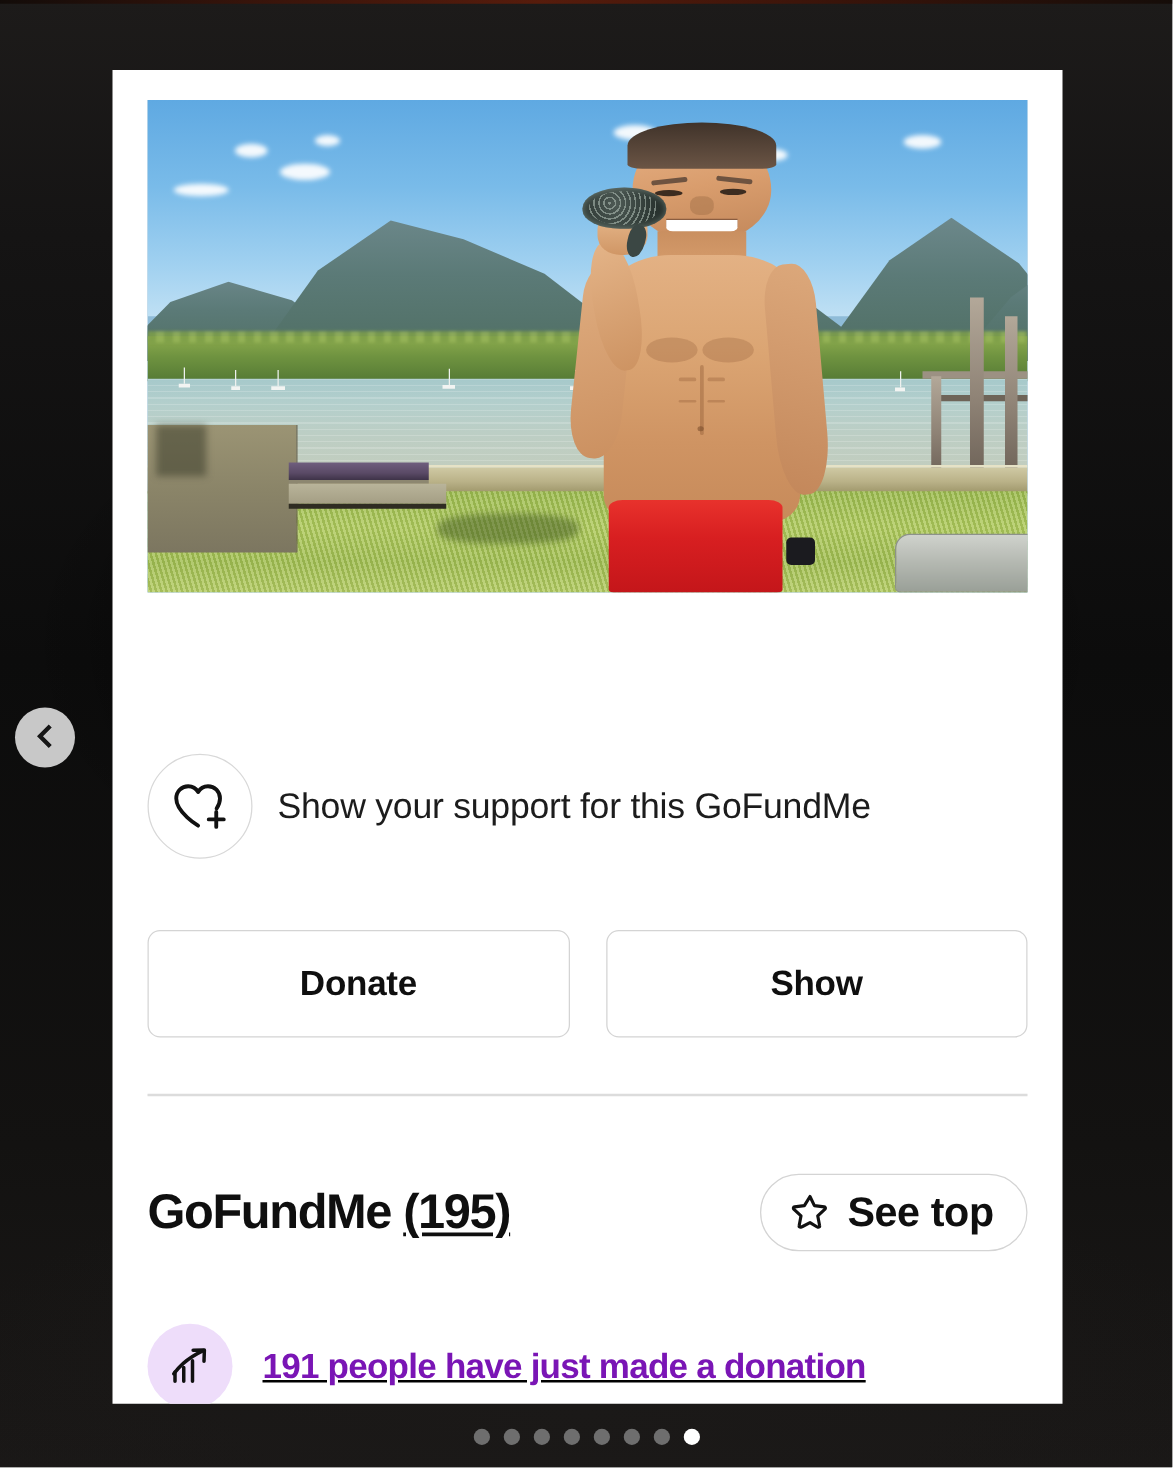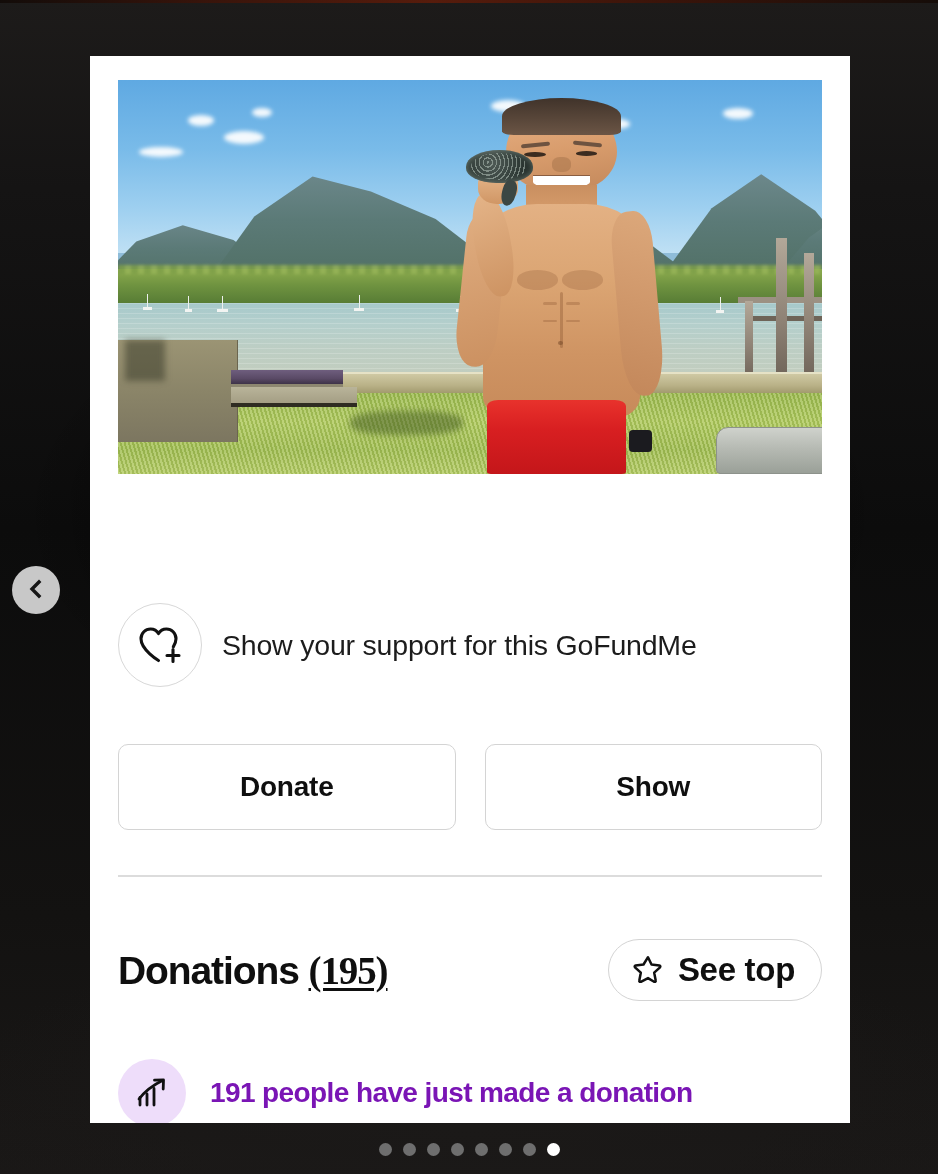--- a/index.html
+++ b/index.html
@@ -348,21 +348,20 @@
     font-size: 39px;
     font-weight: bold;
     color: #0f0f0f;
     letter-spacing: -1.1px;
     white-space: nowrap;
   }
   .don-count {
     text-decoration: underline;
     text-underline-offset: 4px;
     text-decoration-thickness: 2.5px;
-    font-family: Liberation Serif, serif;
   }
   .see-top {
     display: flex; align-items: center; gap: 15px;
     height: 62px;
     padding: 0 26px 0 24px;
     border: 1.5px solid #d4d4d4;
     border-radius: 999px;
     background: #fff;
     cursor: pointer;
   }
@@ -375,20 +374,21 @@
   }
 
   
   .activity {
     position: absolute;
     left: 28px;
     top: 1003px;
     display: flex;
     align-items: center;
     gap: 24px;
+    text-decoration: underline;
   }
   .activity-icon {
     width: 68px; height: 68px;
     border-radius: 50%;
     background: #eeddfa;
     display: flex; align-items: center; justify-content: center;
     flex: 0 0 auto;
   }
   .activity-text {
     font-size: 28px;
@@ -533,21 +533,21 @@
 
     <div class="actions">
       <button class="btn">Donate</button>
       <button class="btn">Show</button>
     </div>
 
     <div class="divider"></div>
 
     <div class="don-head">
       <div class="don-title">
-        <span>Donations</span>
+        <span>GoFundMe</span>
         <span class="don-count">(195)</span>
       </div>
       <button class="see-top">
         <span>
           <svg width="30" height="29" viewBox="0 0 30 29" fill="none" aria-hidden="true">
             <path d="M15 3.2l3.5 7.3 7.9 1.0c.9.1 1.2 1.2.6 1.8l-5.8 5.4 1.5 7.9c.2.9-.8 1.6-1.6 1.2L15 24.1l-7.1 3.7c-.8.4-1.8-.3-1.6-1.2l1.5-7.9-5.8-5.4c-.6-.6-.3-1.7.6-1.8l7.9-1L15 3.2z" stroke="#111" stroke-width="2.5" stroke-linejoin="round"></path>
           </svg>
         </span>
         <span class="see-top-label">See top</span>
       </button>

